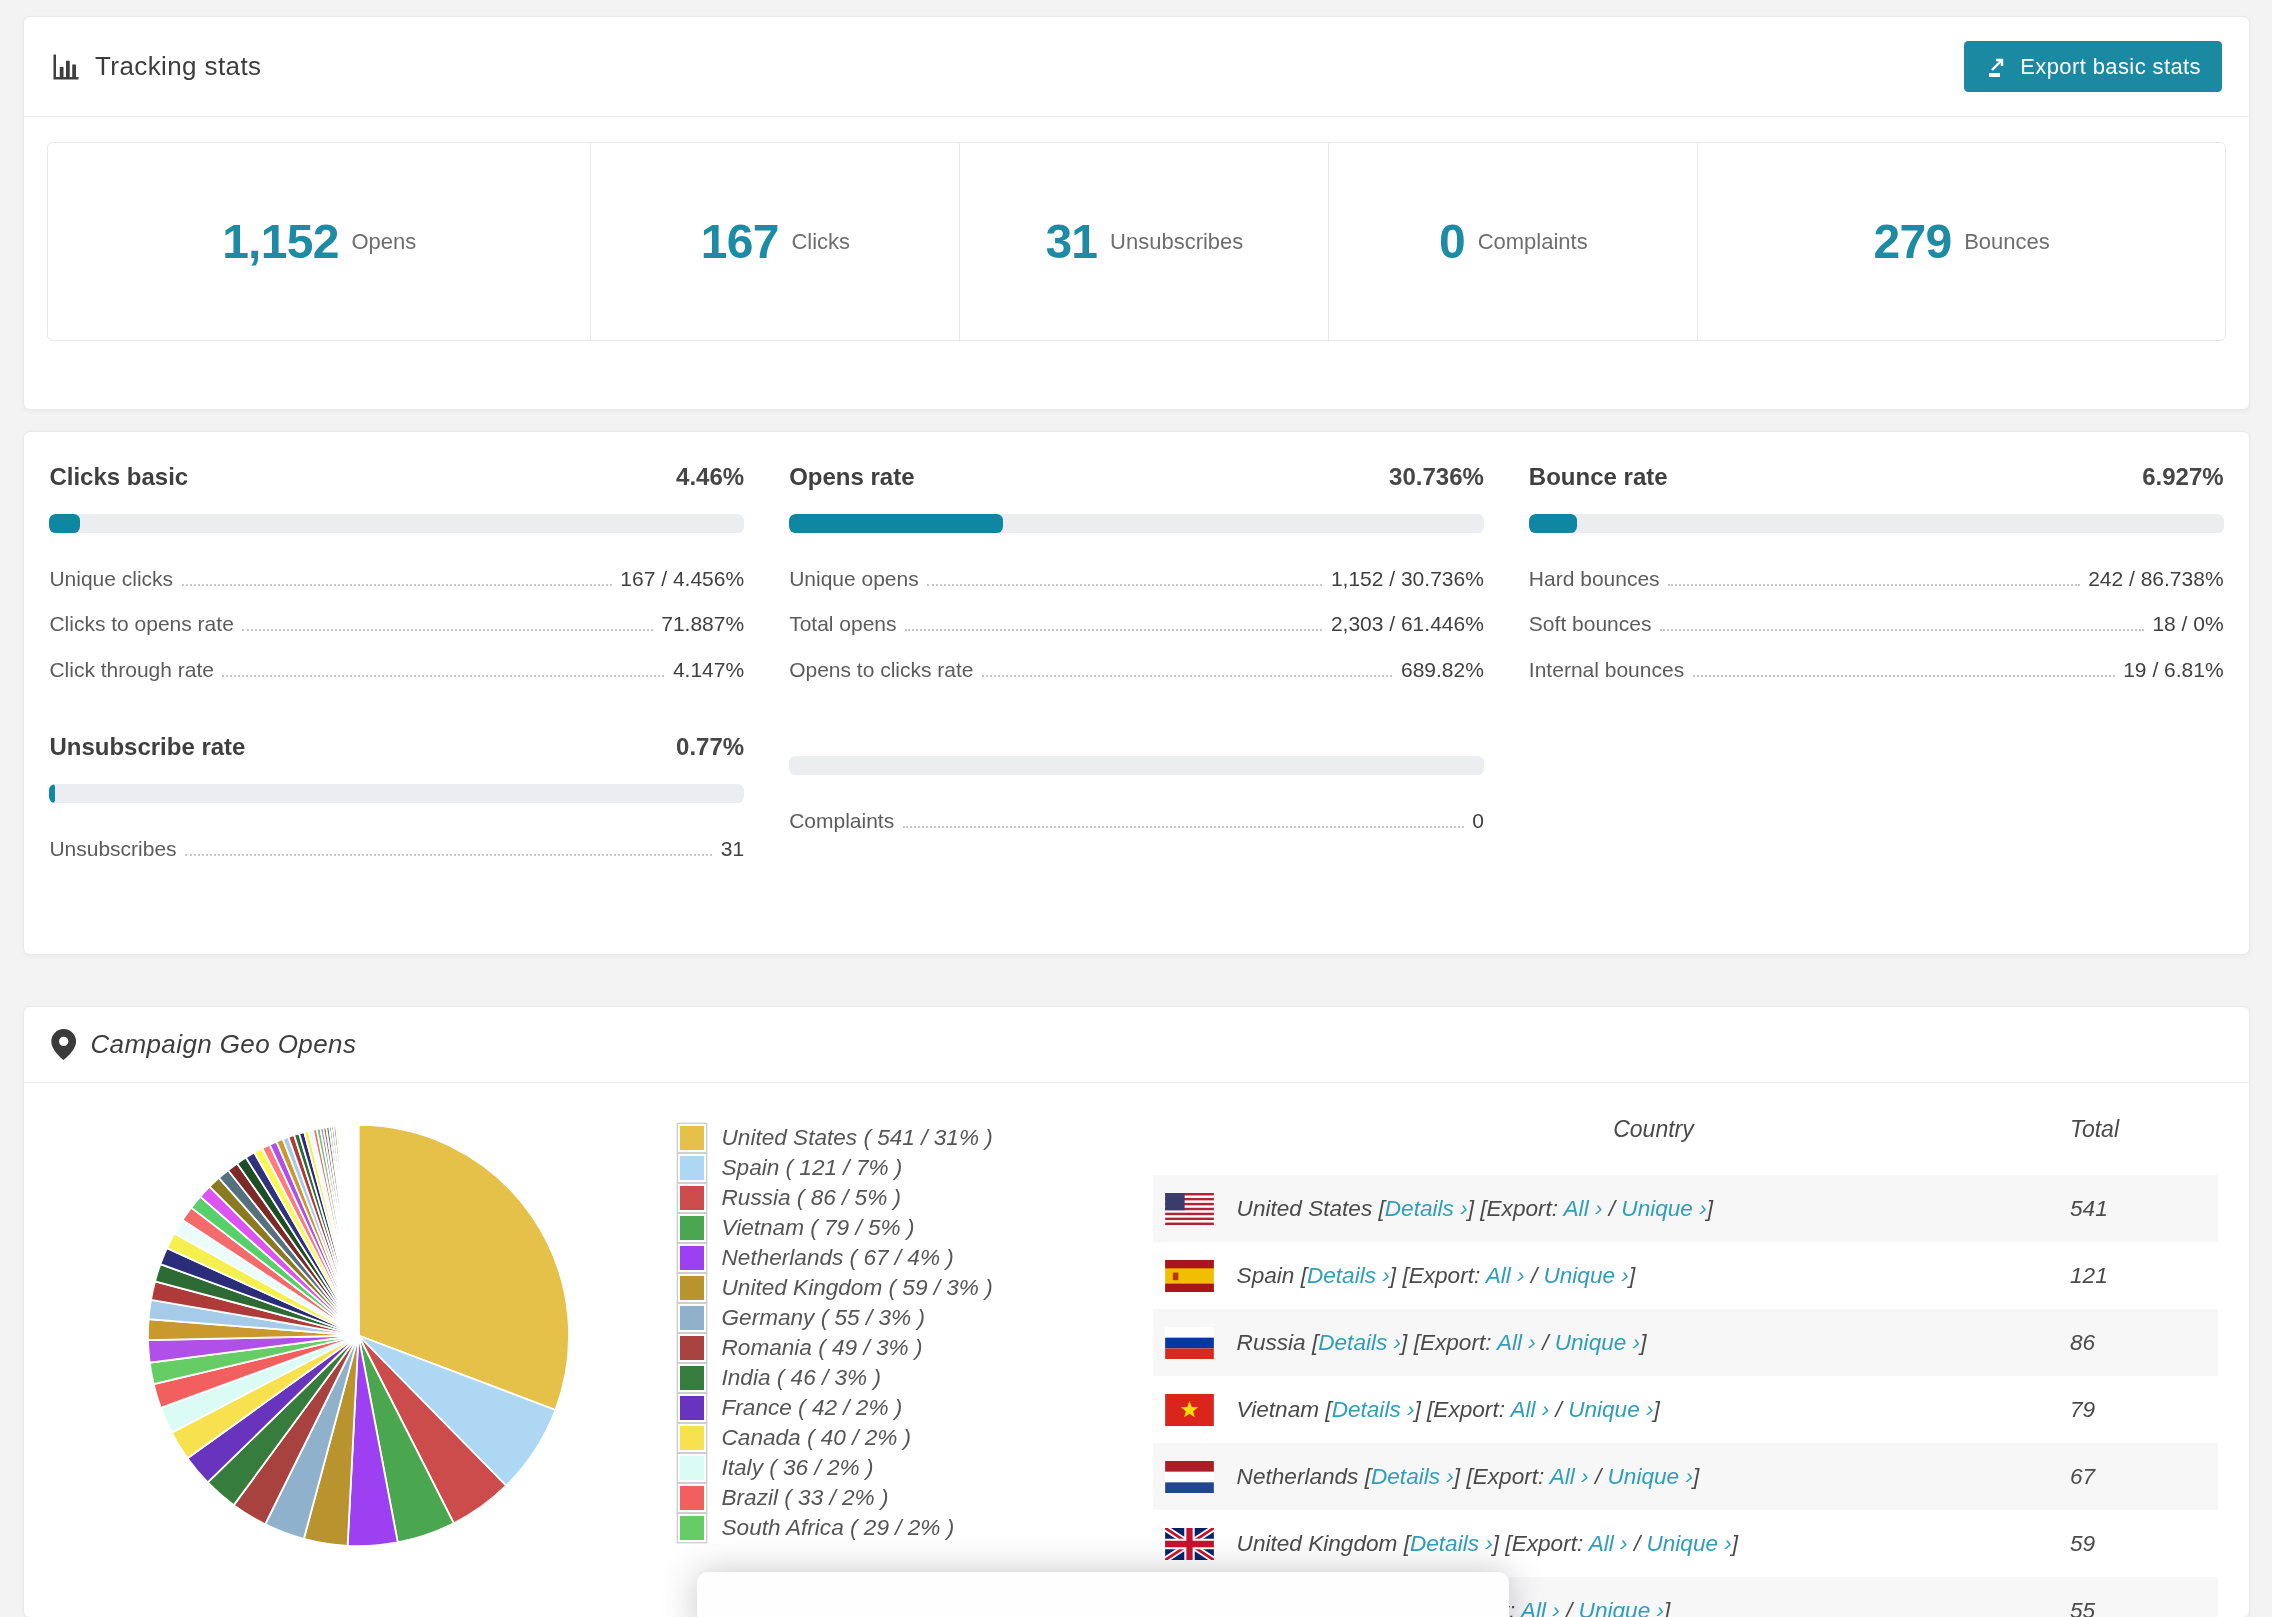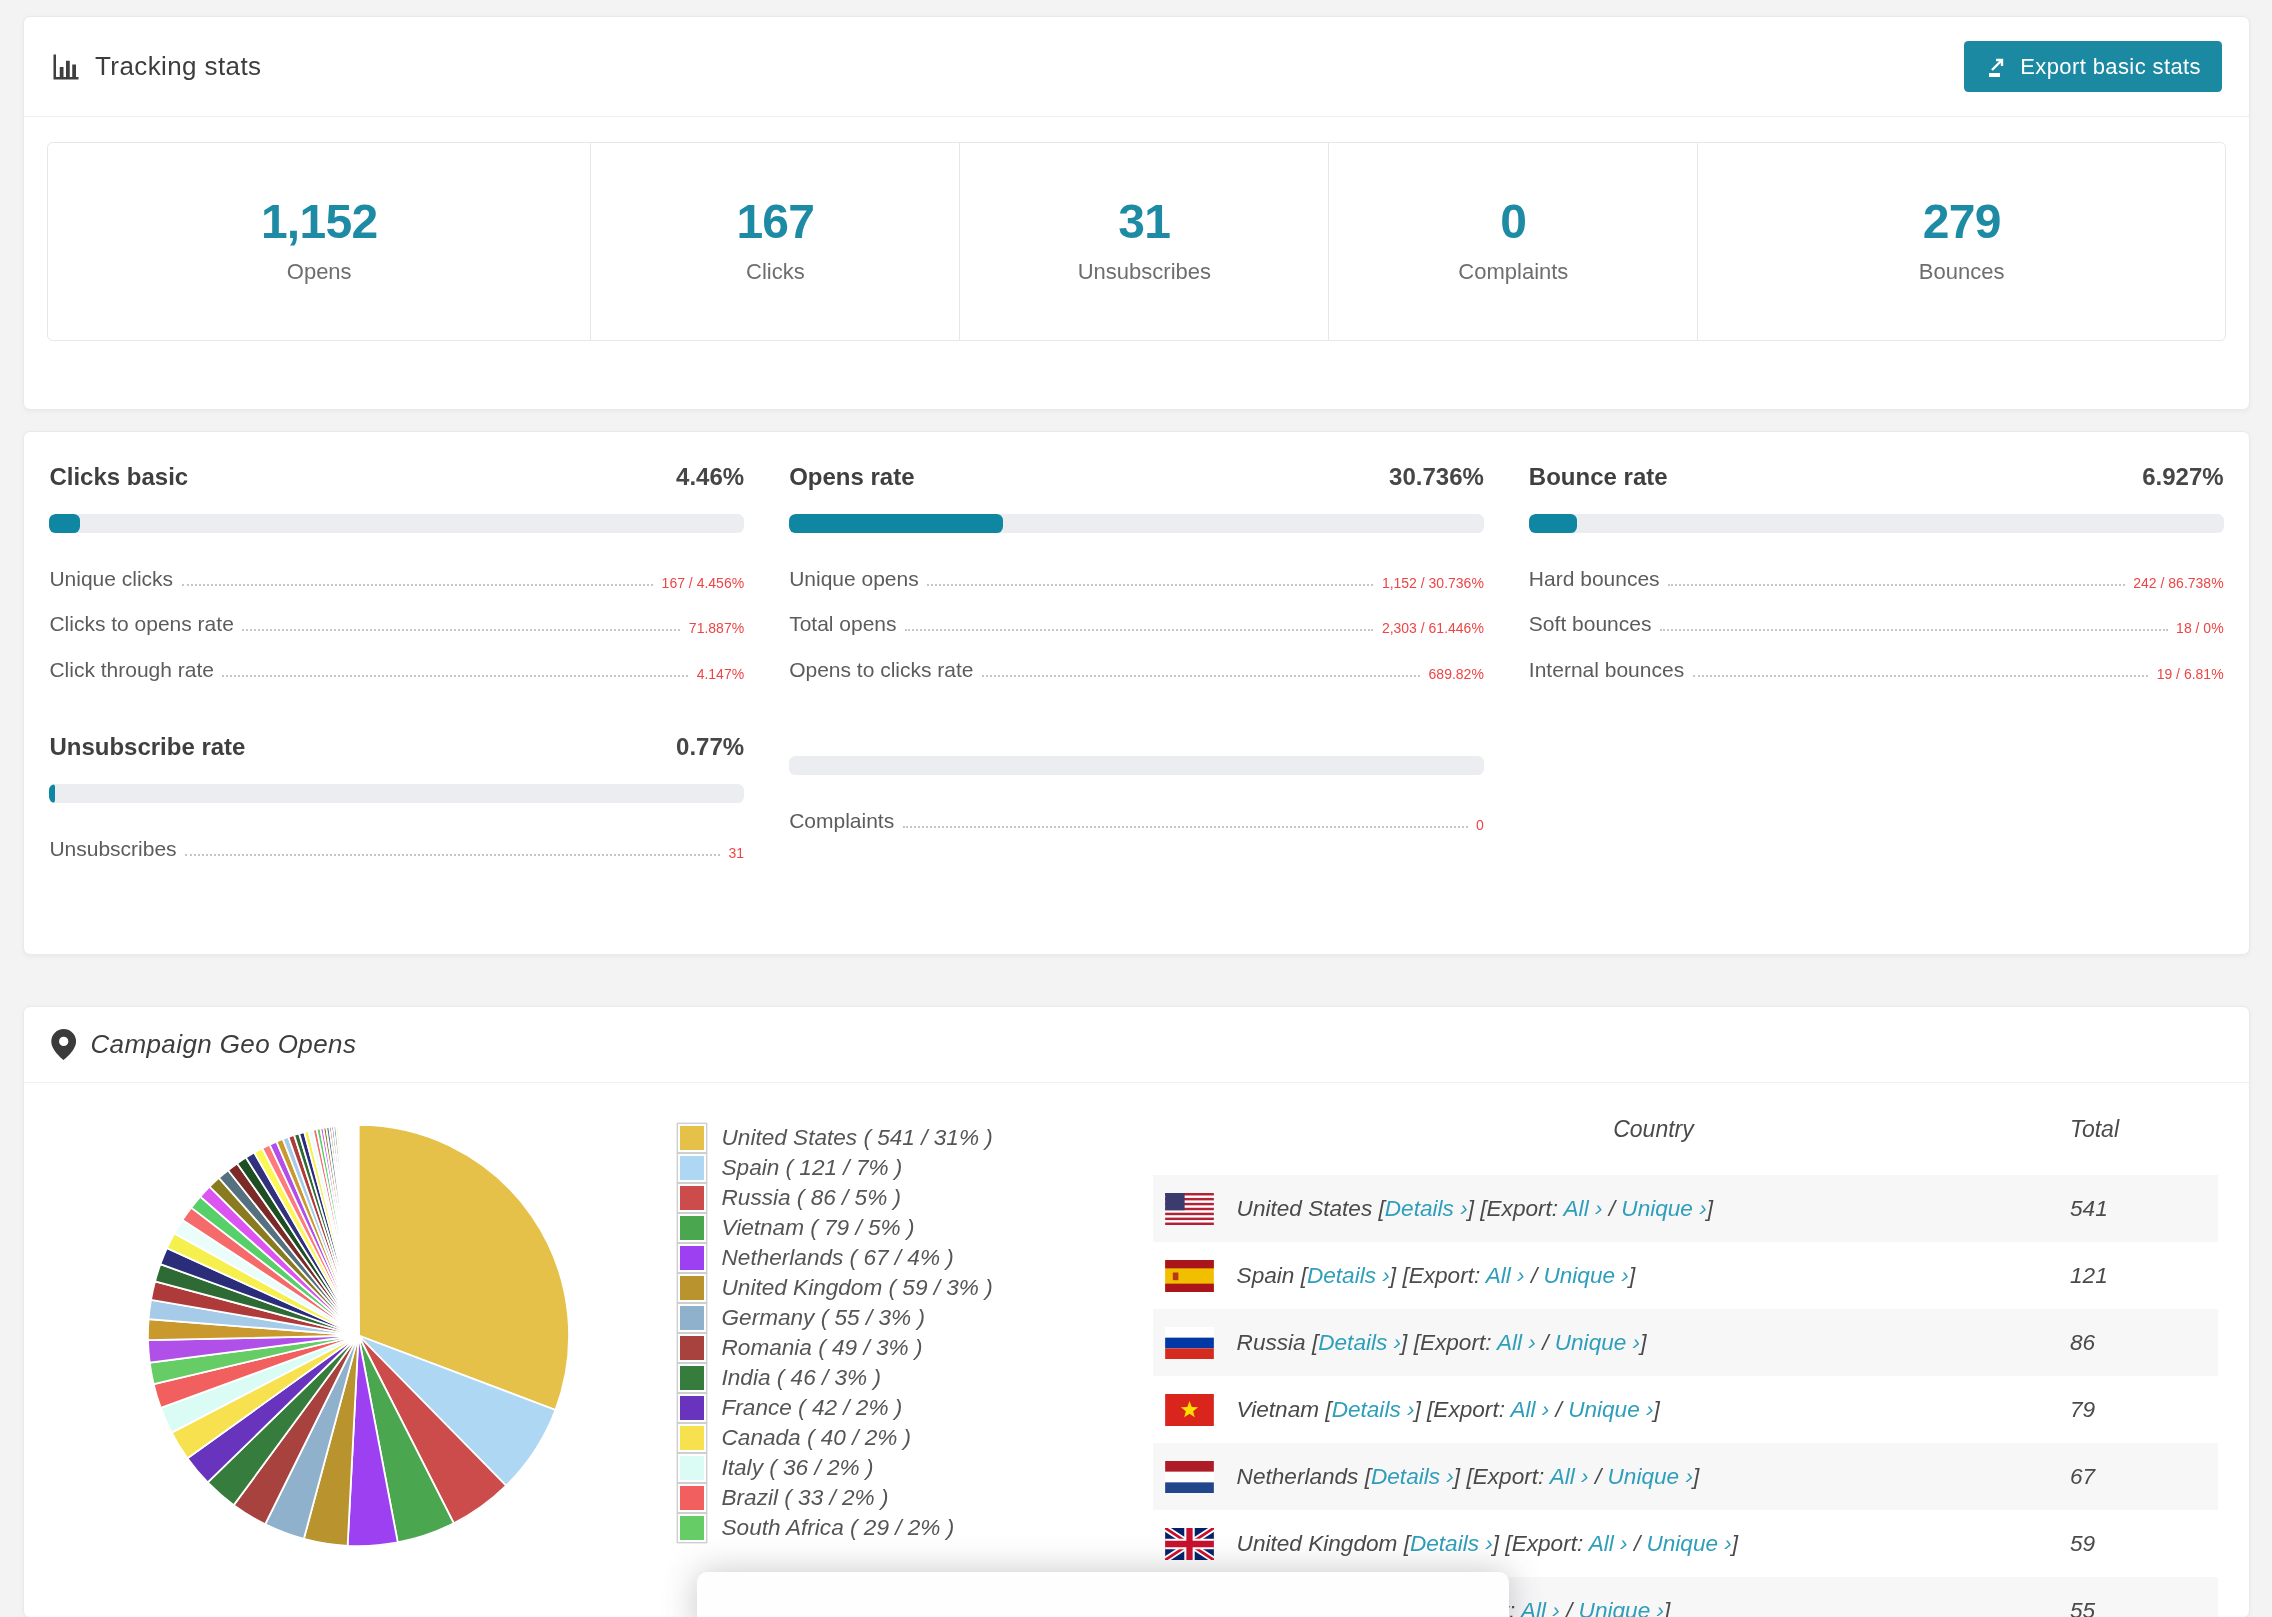--- a/index.html
+++ b/index.html
@@ -31,21 +31,21 @@
     font-family:"Liberation Sans",sans-serif;
     font-size:22px;padding:12.7px 21px;cursor:pointer;letter-spacing:0.4px;
   }
   .stats-strip{
     margin:25px 23px 0 23px;height:199px;
     border:1.4px solid #E7E7E9;border-radius:5.6px;
     display:grid;grid-template-columns:1.47fr 1fr 1fr 1fr 1.43fr;
     box-sizing:border-box;background:#fff;
   }
   .stat-box{
-    display:flex;flex-direction:column;align-items:center;justify-content:center;
+    display:flex;flex-direction:row;align-items:center;justify-content:center;
     gap:12.7px;border-left:1.4px solid #E7E7E9;
   }
   .stat-box:first-child{border-left:none;}
   .stat-value{font-size:48px;font-weight:700;color:#1E8BA5;line-height:1;letter-spacing:-0.7px;}
   .stat-label{font-size:22px;color:#6E6E6E;}
   
   .card-rates{top:431px;height:524px;overflow:hidden;}
   .rates-grid{
     display:grid;grid-template-columns:repeat(3,1fr);
     column-gap:45px;row-gap:41px;
@@ -56,21 +56,21 @@
   .rate-value{margin-left:auto;font-size:24px;font-weight:700;color:#464646;}
   .rate-bar{
     margin-top:22.6px;height:19px;background:#EBEDF0;border-radius:6.4px;
     overflow:hidden;position:relative;
   }
   .rate-fill{position:absolute;left:0;top:0;bottom:0;background:#0F87A2;border-radius:6.4px;}
   .rate-rows{margin-top:24px;}
   .rate-row{display:flex;align-items:flex-end;padding:10.6px 0;}
   .rr-label{font-size:21px;color:#5C5C5C;white-space:nowrap;}
   .rr-leader{flex:1;border-bottom:2.1px dotted #C6C6C6;margin:0 8.5px 5px 8.5px;}
-  .rr-value{font-size:14px;color:#ef4444;white-space:nowrap;}
+  .rr-value{font-size:21px;color:#404040;white-space:nowrap;}
   
   .card-geo{top:1006px;height:612px;overflow:hidden;font-style:italic;}
   .geo-header{
     height:76px;display:flex;align-items:center;padding:0 27px;
     border-bottom:1.4px solid #EFEFF0;box-sizing:border-box;
   }
   .geo-body{position:relative;height:535px;}
   .pie-svg{position:absolute;left:119px;top:37px;}
   .legend{position:absolute;left:654px;top:40px;width:452px;}
   .legend-item{display:flex;align-items:center;height:30px;cursor:pointer;}

